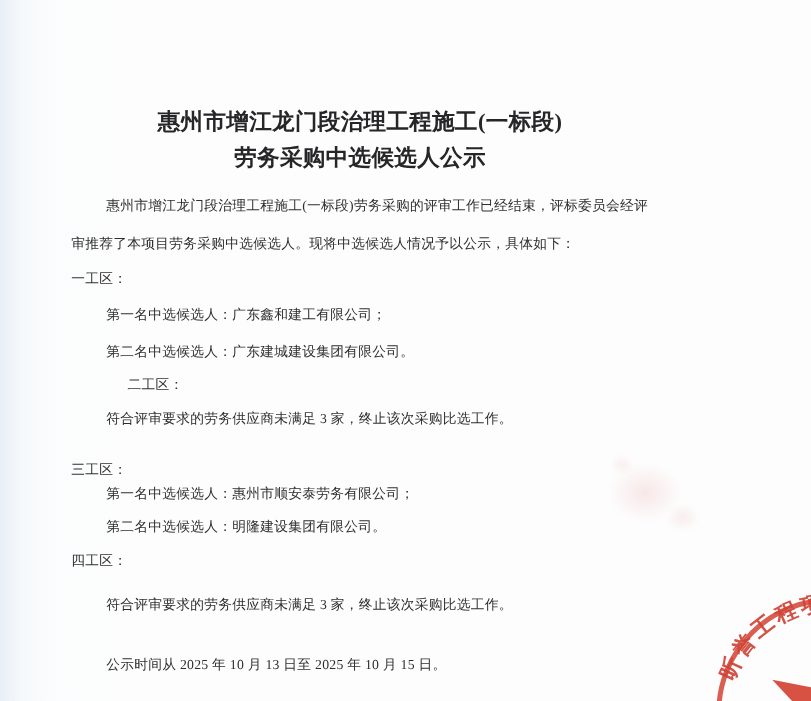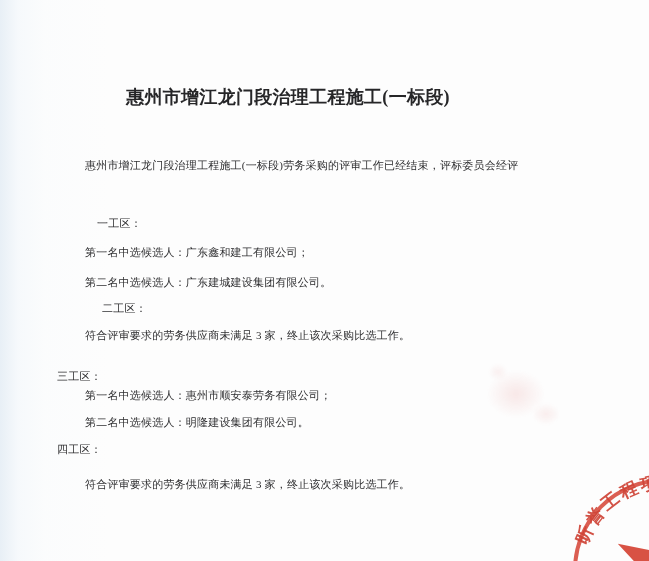--- a/index.html
+++ b/index.html
@@ -46,37 +46,40 @@
   .seal-svg { position: absolute; left: 545px; top: 455px; pointer-events: none; }
 </style>
 </head>
 <body>
 
 <div class="page">
 
   <div class="scan-tint"></div>
 
   <div class="title" style="top:85px;">惠州市增江龙门段治理工程施工(一标段)</div>
+  <div class="title" style="top:114px;">劳务采购中选候选人公示</div>
 
   <div class="line lvl1" style="top:159px;">惠州市增江龙门段治理工程施工(一标段)劳务采购的评审工作已经结束，评标委员会经评</div>
+  <div class="line lvl0" style="top:189px;">审推荐了本项目劳务采购中选候选人。现将中选候选人情况予以公示，具体如下：</div>
 
-  <div class="line lvl0" style="top:217px;margin-left:40px;">一工区：</div>
+  <div class="line lvl0" style="top:217px;">一工区：</div>
   <div class="line lvl1" style="top:246px;">第一名中选候选人：广东鑫和建工有限公司；</div>
   <div class="line lvl1" style="top:276px;">第二名中选候选人：广东建城建设集团有限公司。</div>
 
   <div class="line lvl0" style="top:302px;margin-left:45px;">二工区：</div>
   <div class="line lvl1" style="top:329px;">符合评审要求的劳务供应商未满足 3 家，终止该次采购比选工作。</div>
 
   <div class="line lvl0" style="top:370px;">三工区：</div>
   <div class="line lvl1" style="top:416px;">第二名中选候选人：明隆建设集团有限公司。</div>
   <div class="line lvl1" style="top:389px;">第一名中选候选人：惠州市顺安泰劳务有限公司；</div>
 
   <div class="line lvl0" style="top:443px;font-family:Liberation Serif, serif;">四工区：</div>
   <div class="line lvl1" style="top:478px;">符合评审要求的劳务供应商未满足 3 家，终止该次采购比选工作。</div>
 
+  <div class="line lvl1" style="top:526px;">公示时间从 2025 年 10 月 13 日至 2025 年 10 月 15 日。</div>
 
   <div class="ghost-smudge"></div>
 
   <svg class="seal-svg" width="240" height="240" viewBox="0 0 240 240">
     <circle cx="120" cy="115" r="90" fill="none" stroke="#d6483a" stroke-width="4" opacity="0.88"></circle>
     <path id="sealArc" d="M 41.2,92.4 A 82,82 0 0 1 134.2,34.2" fill="none"></path>
     <text font-size="17.5" font-weight="bold" fill="#cf4437" opacity="0.92" letter-spacing="2.5" font-family="Liberation Serif, DejaVu Serif, serif">
       <textPath href="#sealArc" startOffset="2">昕誉工程项</textPath>
     </text>
     <polygon points="120,61 132.1,98.4 171.4,98.3 139.5,121.3 151.7,158.7 120,135.5 88.3,158.7 100.5,121.3 68.6,98.3 107.9,98.4" transform="rotate(-61 120 115)" fill="#d43f30" opacity="0.9"></polygon>

